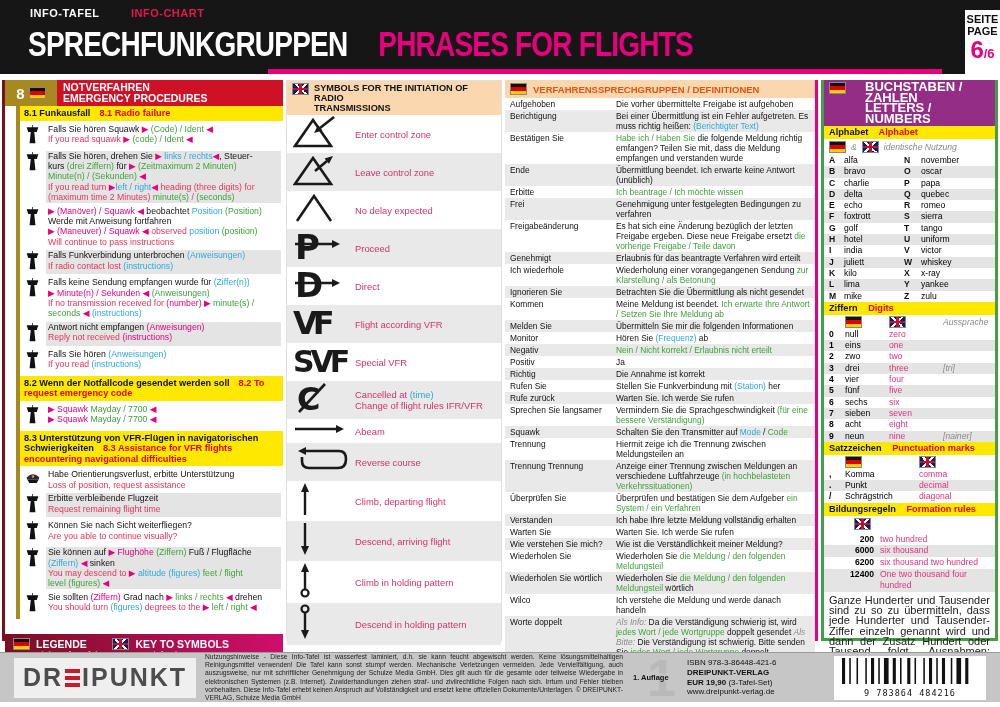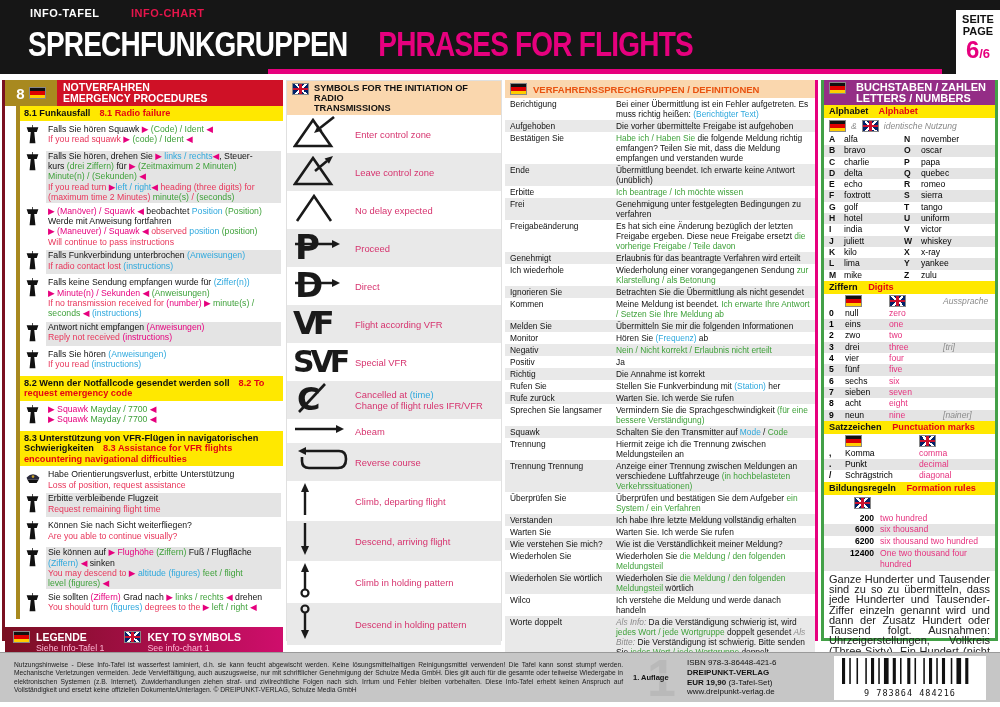--- a/index.html
+++ b/index.html
@@ -7,60 +7,60 @@
   
   .hdr{position:relative;height:74px;background:#161616}
   .kickers{position:absolute;left:30px;top:7px;font-size:11px;font-weight:bold;letter-spacing:.5px}
   .k-de{color:#fff}.k-en{color:#e6154c;margin-left:28px}
   .title-line{position:absolute;left:28px;top:24px;white-space:nowrap;transform:scaleX(.8);transform-origin:left;font-weight:bold;font-size:35px;letter-spacing:-1px}
   .t-de{color:#fff}.t-en{color:#e6007e;margin-left:30px}
   .pink-strip{position:absolute;left:268px;right:58px;bottom:0;height:5px;background:#e6007e}
   .badge{position:absolute;right:62px;top:27px;height:47px;background:#e6007e;color:#fff;display:flex;align-items:center;padding:0 16px;box-sizing:border-box}
   .badge .b1{font-weight:bold;font-size:25px;transform:scaleX(.85);transform-origin:left}
   .badge .b2{font-weight:bold;font-size:11px;margin-left:8px;white-space:nowrap}
-  .pagebox{position:absolute;right:0;top:10px;bottom:0;width:44px;background:#fff;text-align:center;padding-top:3px;box-sizing:border-box}
+  .pagebox{position:absolute;right:0;top:10px;bottom:0;width:35px;background:#fff;text-align:center;padding-top:3px;box-sizing:border-box}
   .pagebox .pl{font-weight:bold;font-size:11px;line-height:12px;color:#111}
   .pagebox .pn{font-weight:bold;font-size:24px;color:#e6007e;line-height:26px}
   .pagebox .pn small{font-size:13px}
   
   .cols{display:flex;gap:3px;padding:6px 2px 0 2px;height:567px;box-sizing:border-box;align-items:stretch}
   
   .c1{width:281px;flex:none;border-left:3px solid #7a1020;box-sizing:border-box;display:flex;flex-direction:column}
   .c1head{display:flex;flex:none}
   .c1badge{width:52px;background:#a8891f;color:#fff;font-weight:bold;font-size:15px;display:flex;align-items:center;justify-content:center;gap:4px}
   .c1title{flex:1;background:#cf1126;color:#fff;font-weight:bold;font-size:10.5px;line-height:11px;padding:2px 6px;display:flex;flex-direction:column;}
   .c1body{margin-left:11px;border-left:4px solid #a8891f;flex:1}
   .c1bar{background:#ffe800;font-weight:bold;font-size:9.2px;padding:2px 4px;line-height:10.5px}
   .c1bar-de{color:#111;margin-right:9px}.c1bar-en{color:#e30613}
   .c1item{display:flex;gap:4px;margin:3px 2px 3px 5px}
   .c1icon{width:17px;flex:none;padding-top:1px}
   .c1text{flex:1;font-size:8.7px;line-height:10.4px;padding:0 2px}
   .c1text.bgs{background:#e4e4e4}
-  .legend{display:flex;background:linear-gradient(90deg,#7a0f22,#cf0e6c);color:#fff;margin-top:8px;padding:4px 8px;gap:20px;flex:none}
+  .legend{display:flex;background:linear-gradient(90deg,#7a0f22,#cf0e6c);color:#fff;margin-top:15px;padding:4px 8px;gap:8px;flex:none}
   .legend .half{display:flex;gap:6px;align-items:flex-start}
   .legend .lt{font-weight:bold;font-size:10.5px;line-height:12px}
   .legend .ls{font-size:8.8px;color:#ffb9d6;line-height:11px}
   
   .c2{width:216px;flex:none;display:flex;flex-direction:column;border:1px solid #e0e0e0;box-sizing:border-box}
   .c2head{background:#fad7ae;font-weight:bold;font-size:9.2px;line-height:10px;padding:2px 5px;display:flex;gap:5px;color:#111;flex:none}
   .symrows{flex:1;display:flex;flex-direction:column}
   .symrow{flex:1;display:flex;align-items:center;padding:0 6px}
   .symrow:nth-child(even){background:#e9e9e9}
   .sym{width:62px;flex:none}
   .symlabel{font-size:9.4px;color:#d6336e;line-height:11px}
   
   .c3{width:313px;flex:none;border-right:3px solid #e6007e;box-sizing:border-box;display:flex;flex-direction:column}
   .c3head{background:#fad7ae;color:#e8520f;font-weight:bold;font-size:9.5px;padding:3px 5px;display:flex;gap:6px;align-items:center;flex:none}
   .c3rows{flex:1}
   .c3row{display:grid;grid-template-columns:106px 1fr;padding:1px 5px;font-size:8.4px;line-height:10px}
   .c3row:nth-child(even){background:#e9e9e9}
   .c3term{color:#111}
   
   .c4{flex:1;border:3px solid #43a047;border-top:none;box-sizing:border-box;background:#fff;display:flex;flex-direction:column}
-  .c4head{background:#942d86;color:#fff;font-weight:bold;font-size:11px;line-height:10.5px;padding:2px 5px;display:flex;gap:10px;flex:none}
+  .c4head{background:#942d86;color:#fff;font-weight:bold;font-size:13px;line-height:10.5px;padding:2px 5px;display:flex;gap:19px;flex:none}
   .ybar{background:#ffe800;font-weight:bold;font-size:9.2px;padding:1px 5px;line-height:11px}
   .ybar .w1{color:#111;margin-right:8px}.ybar .w2{color:#e30613}
   .c4note-line{font-size:8.6px;color:#8a8a8a;font-style:italic;padding:2px 5px;display:flex;gap:5px;align-items:center}
   .alpharow{display:grid;grid-template-columns:15px 60px 17px 1fr;font-size:8.6px;line-height:11.3px;padding:0 5px}
   .alpharow:nth-child(even){background:#e4e4e4}
   .alpharow b{color:#111}
   .dighead{display:grid;grid-template-columns:16px 44px 54px 1fr;padding:1px 5px;align-items:center;font-size:8.6px}
   .digrow{display:grid;grid-template-columns:16px 44px 54px 1fr;font-size:8.6px;line-height:11.3px;padding:0 5px}
   .digrow:nth-child(even){background:#e4e4e4}
   .digrow .en{color:#e6317e}
@@ -399,26 +399,26 @@
     </div>
   </div>
 
   <div class="c3">
     <div class="c3head">
       <span class="flag-de"></span>
       <span>VERFAHRENSSPRECHGRUPPEN / DEFINITIONEN</span>
     </div>
     <div class="c3rows" id="c3rows">
         <div class="c3row">
+          <div class="c3term">Aufgehoben</div>
+          <div class="c3def"><span class="s-d">Die vorher übermittelte Freigabe ist aufgehoben</span></div>
+        </div>
+        <div class="c3row">
           <div class="c3term">Berichtigung</div>
           <div class="c3def"><span class="s-d">Bei einer Übermittlung ist ein Fehler aufgetreten. Es muss richtig heißen: </span><span class="s-b">(Berichtigter Text)</span></div>
-        </div>
-        <div class="c3row">
-          <div class="c3term">Aufgehoben</div>
-          <div class="c3def"><span class="s-d">Die vorher übermittelte Freigabe ist aufgehoben</span></div>
         </div>
         <div class="c3row">
           <div class="c3term">Bestätigen Sie</div>
           <div class="c3def"><span class="s-g">Habe ich / Haben Sie </span><span class="s-d">die folgende Meldung richtig emfangen? Teilen Sie mit, dass die Meldung empfangen und verstanden wurde</span></div>
         </div>
         <div class="c3row">
           <div class="c3term">Ende</div>
           <div class="c3def"><span class="s-d">Übermittlung beendet. Ich erwarte keine Antwort (unüblich)</span></div>
         </div>
         <div class="c3row">
@@ -747,20 +747,29 @@
         <div class="rulrow">
           <b>12400</b>
           <span class="en">One two thousand four hundred</span>
         </div>
       </div>
     <div class="c4note">Ganze Hunderter und Tausender sind zu so zu übermitteln, dass jede Hunderter und Tausender-Ziffer einzeln genannt wird und dann der Zusatz Hundert oder Tausend folgt. Ausnahmen: Uhrzeigerstellungen, Vollkreis (Three-Sixty), Ein-Hundert (nicht Eins-Hundert) dto. Ein-Tausend, Funkfrequenzen.</div>
   </div>
 </div>
 
 <div class="footer">
+  <div class="logo">
+    <span>DR</span>
+    <span class="ebars">
+        <i></i>
+        <i></i>
+        <i></i>
+      </span>
+    <span>IPUNKT</span>
+  </div>
   <div class="legal">Nutzungshinweise - Diese Info-Tafel ist wasserfest laminiert, d.h. sie kann feucht abgewischt werden. Keine lösungsmittelhaltigen Reinigungsmittel verwenden! Die Tafel kann sonst stumpf werden. Mechanische Verletzungen vermeiden. Jede Vervielfältigung, auch auszugsweise, nur mit schriftlicher Genehmigung der Schulze Media GmbH. Dies gilt auch für die gesamte oder teilweise Wiedergabe in elektronischen Systemen (z.B. Internet). Zuwiderhandlungen ziehen straf- und zivilrechtliche Folgen nach sich. Irrtum und Fehler bleiben vorbehalten. Diese Info-Tafel erhebt keinen Anspruch auf Vollständigkeit und ersetzt keine offiziellen Dokumente/Unterlagen. © DREIPUNKT-VERLAG, Schulze Media GmbH</div>
   <div class="auflage">
     <div class="big1">1</div>
     <div class="small">1. Auflage</div>
   </div>
   <div class="isbn">
     <div>ISBN  978-3-86448-421-6</div>
     <div class="bold">DREIPUNKT-VERLAG</div>
     <div><span class="bold">EUR 19,90</span> <span>(3-Tafel-Set)</span></div>
     <div>www.dreipunkt-verlag.de</div>

